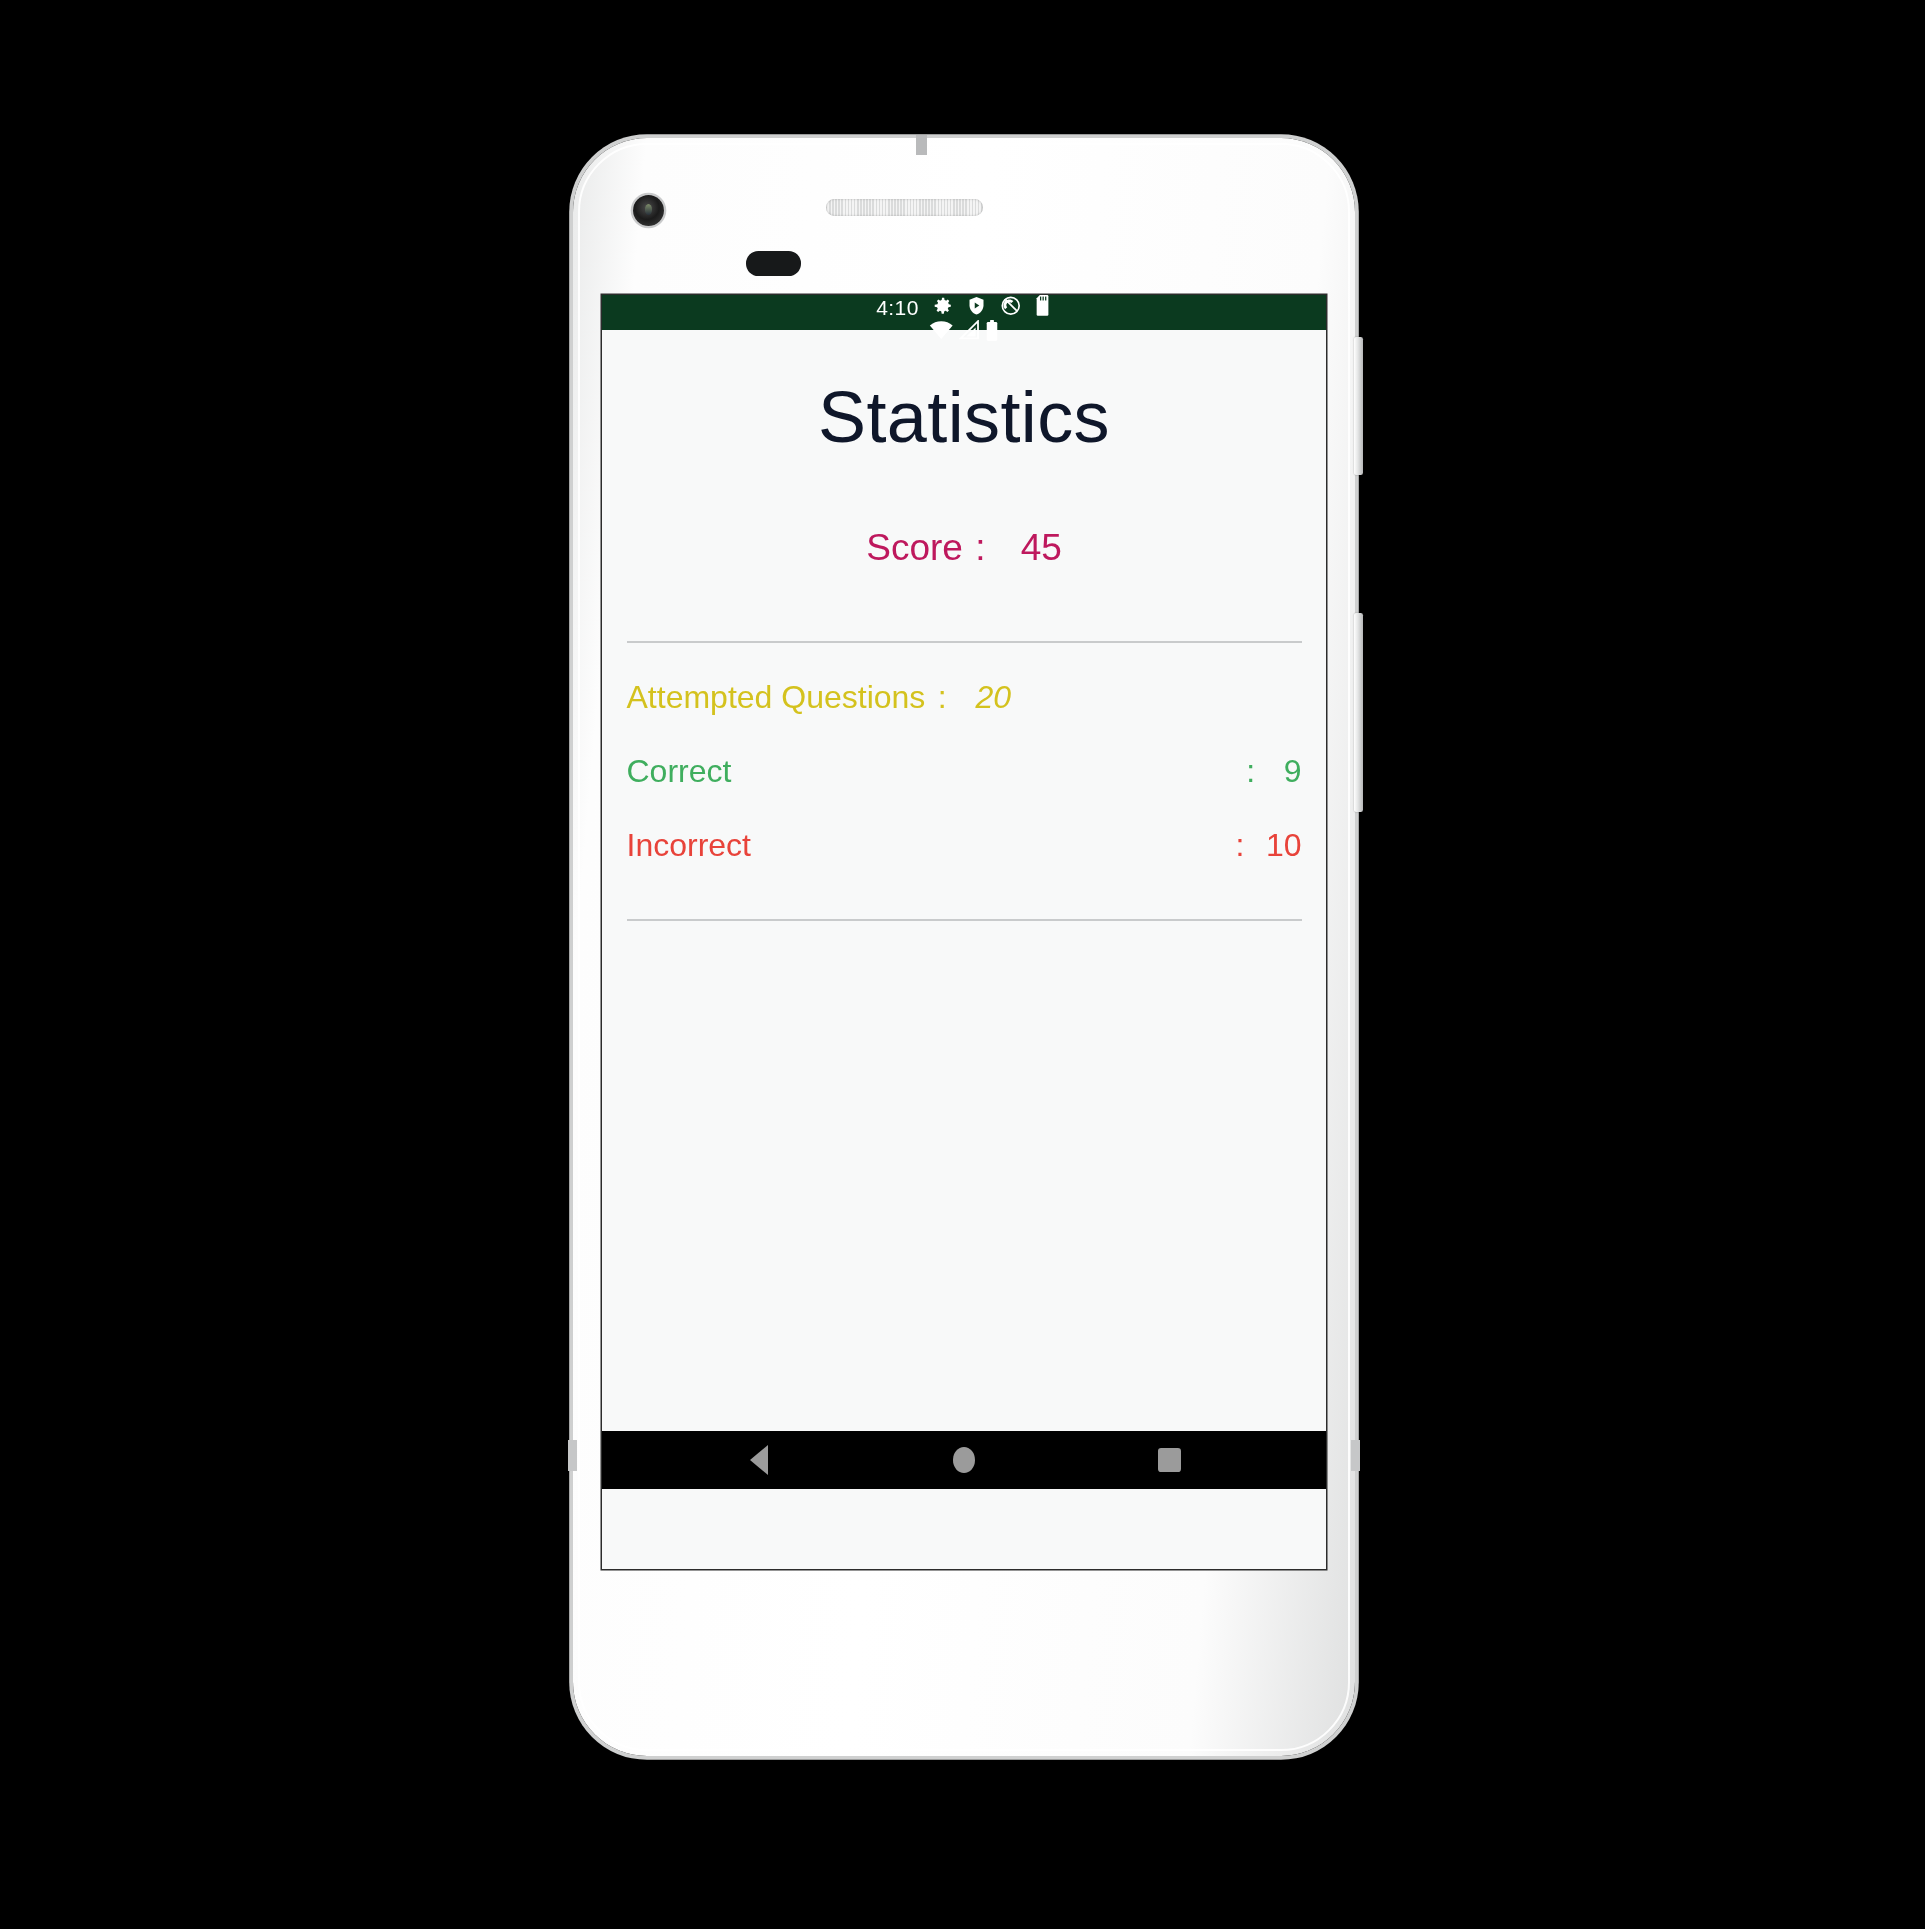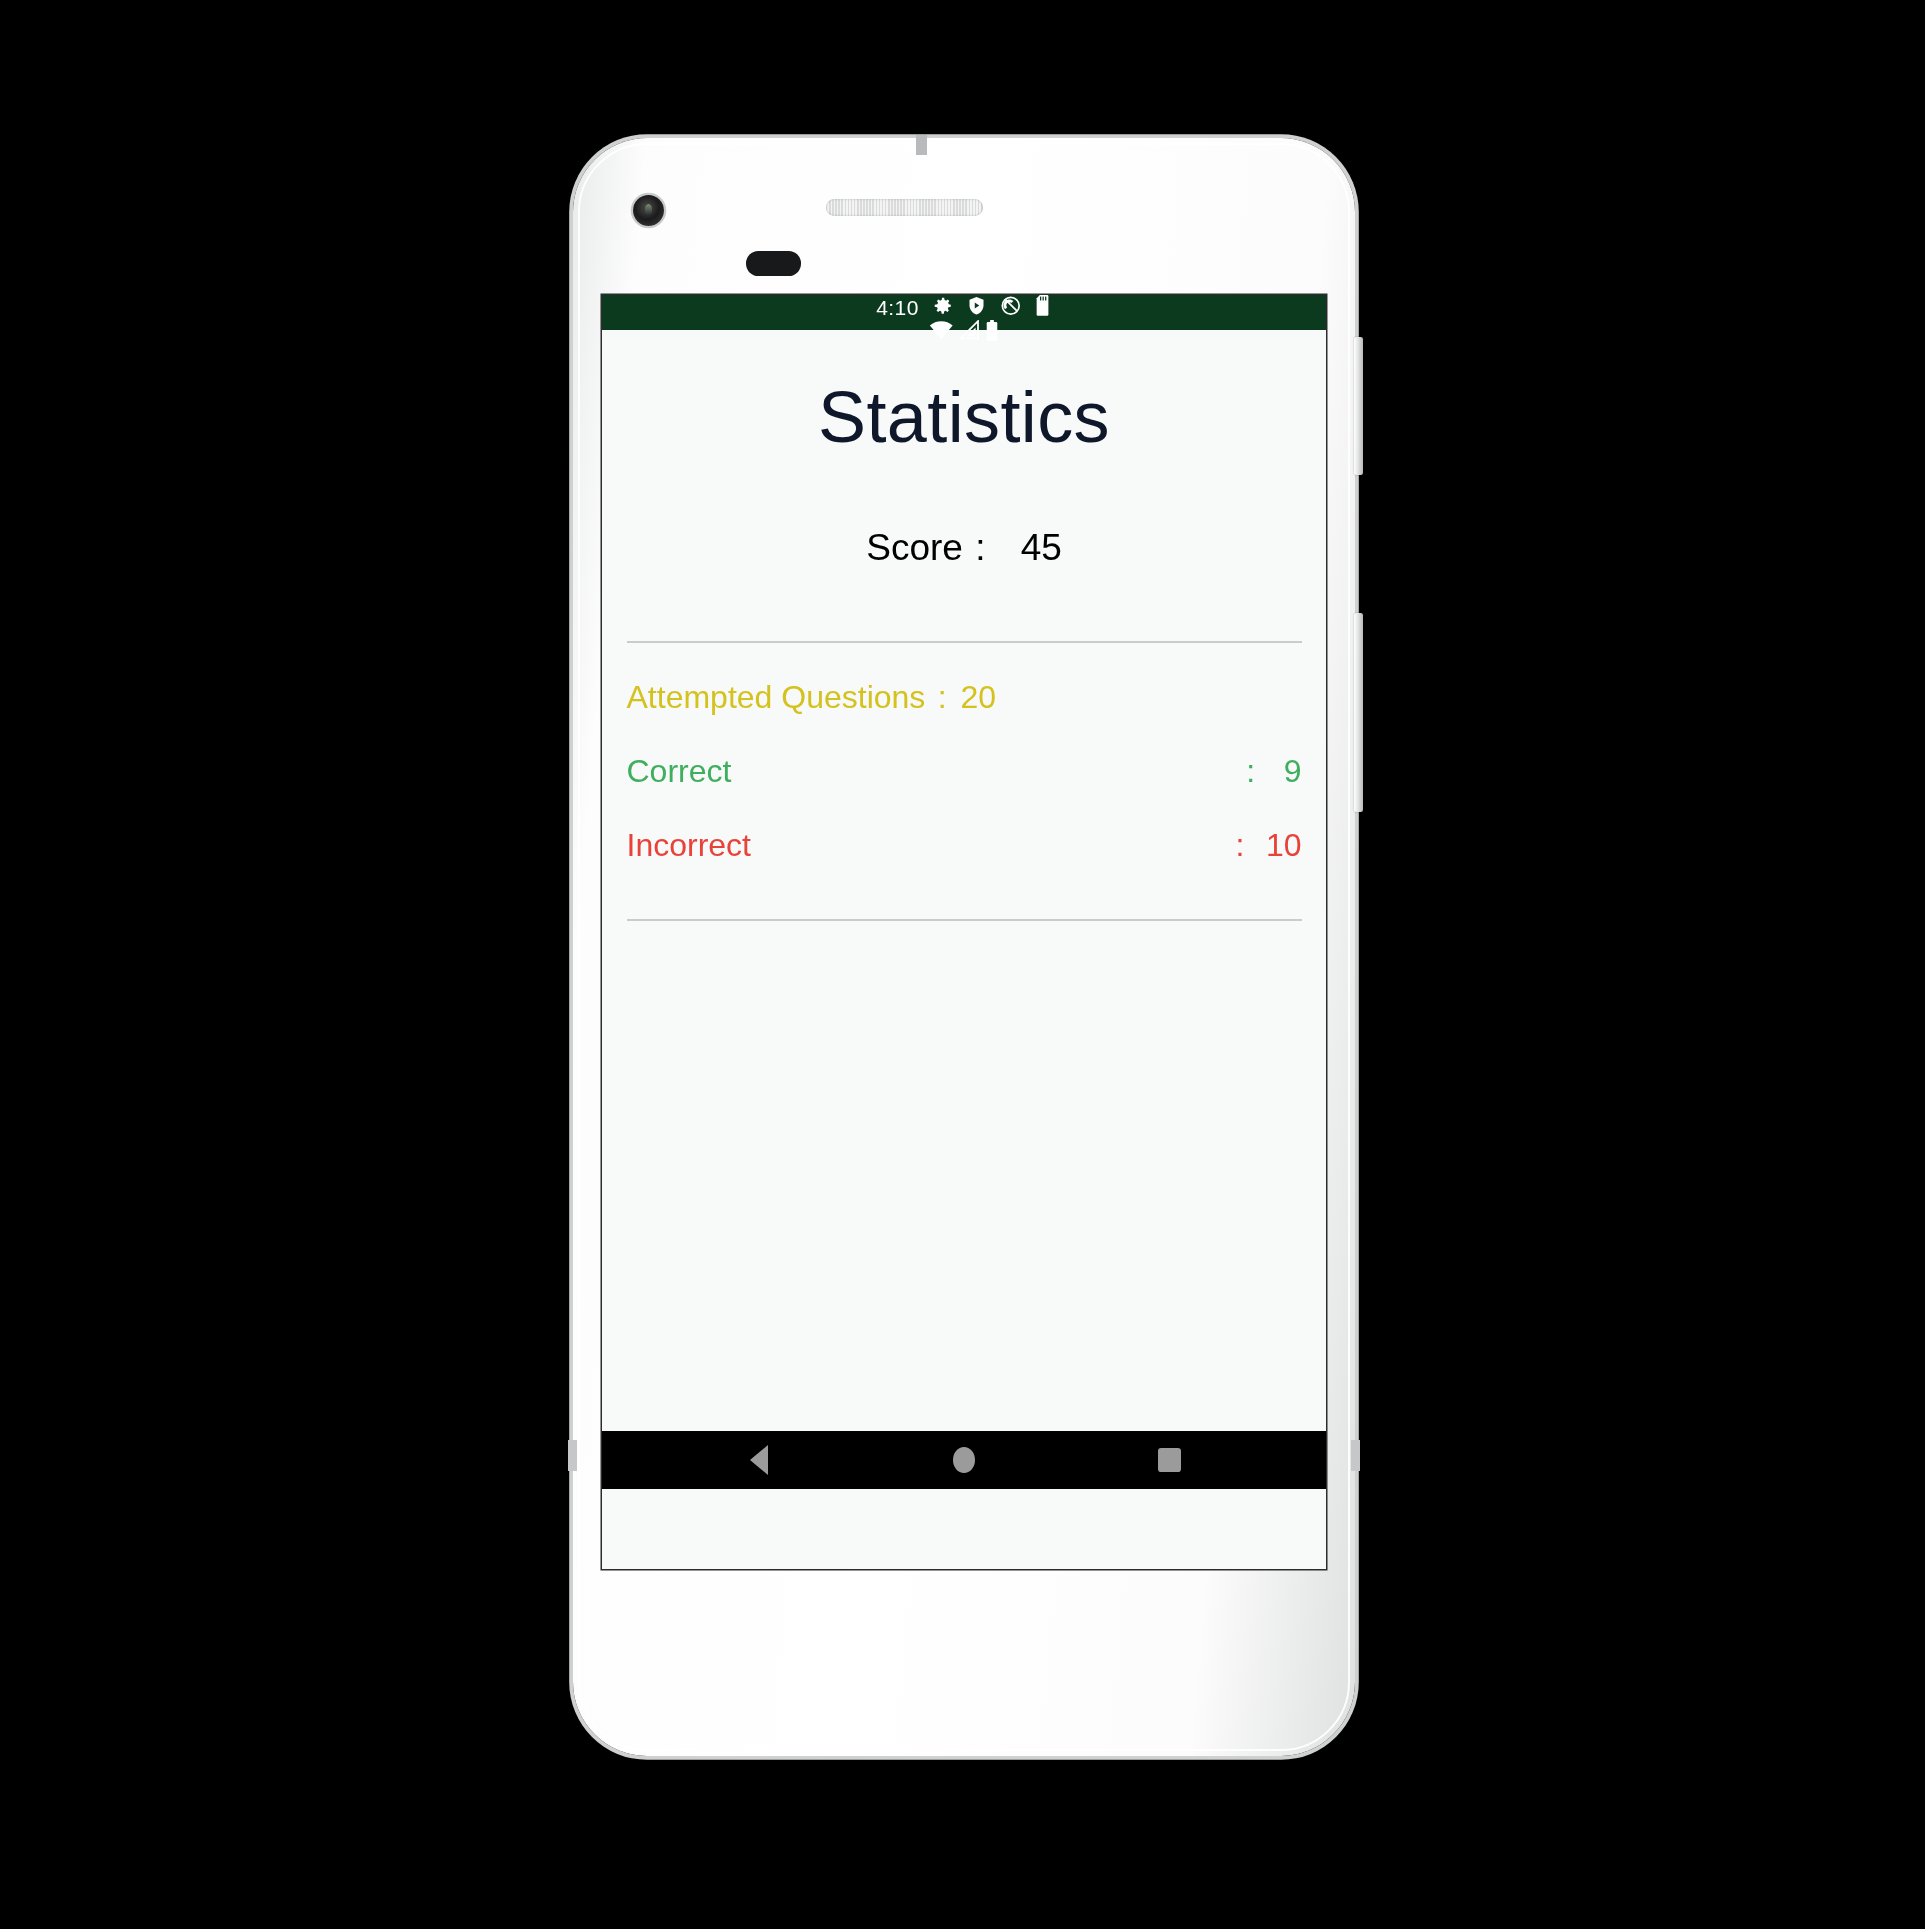--- a/index.html
+++ b/index.html
@@ -197,21 +197,21 @@
     margin: 0;
     padding-top: 50px;
     letter-spacing: 0.4px;
     line-height: 1.05;
   }
 
   #score-row {
     display: flex;
     justify-content: center;
     align-items: baseline;
-    color: #000000;
+    color: #be185d;
     font-size: 37px;
     margin-top: 71px;
   }
   #score-label { }
   #score-colon { margin: 0 10.7px 0 12.3px; }
   #score-value { margin-left: 24.5px; }
 
   .divider {
     height: 2.3px;
     background: #c9cbcc;
@@ -227,21 +227,21 @@
     display: flex;
     align-items: baseline;
     font-size: 32px;
     margin-bottom: 37px;
   }
   .stat-label { }
   .stat-spacer { flex: 1; }
   .stat-colon { }
   .stat-value { margin-left: 21.5px; }
   .stat-row.inline .stat-colon { margin-left: 12.3px; }
-  .stat-row.inline .stat-value { margin-left: 14px; }
+  .stat-row.inline .stat-value { margin-left: 29px; font-style: italic; }
 
   #verdict-message {
     text-align: center;
     font-size: 35px;
     color: #3f49bb;
     margin-top: 71px;
   }
 
   
   #nav-bar {

